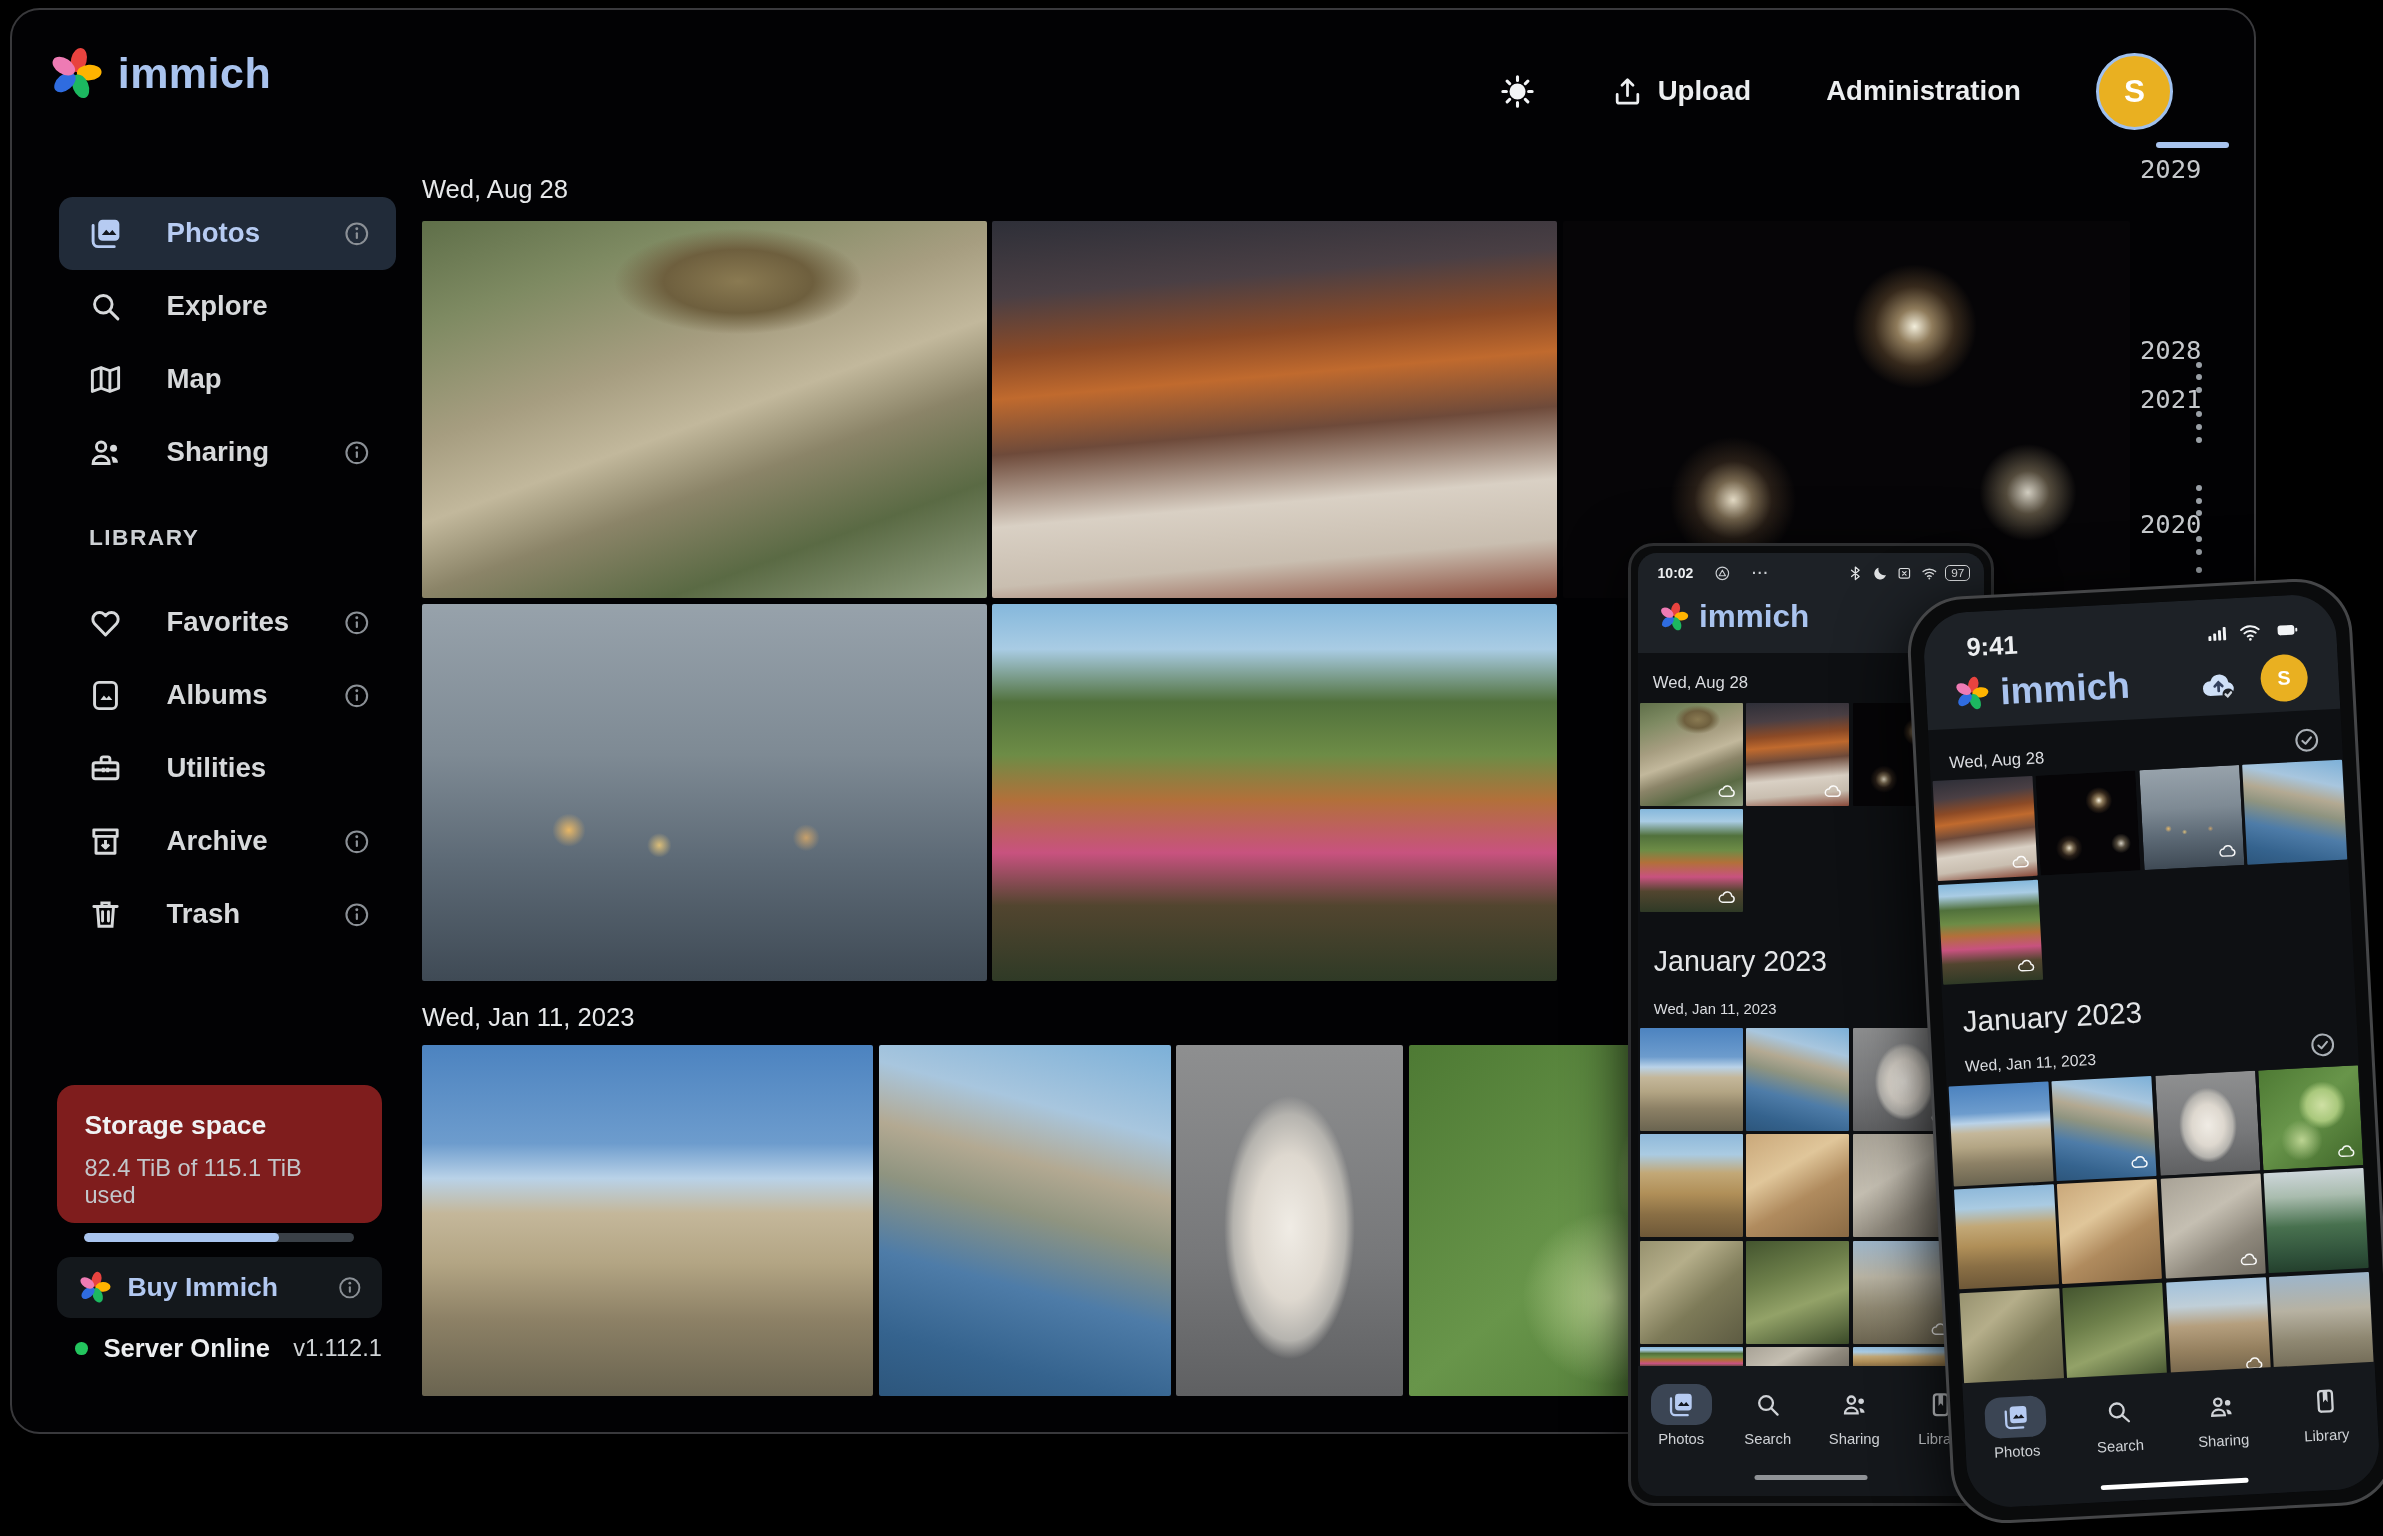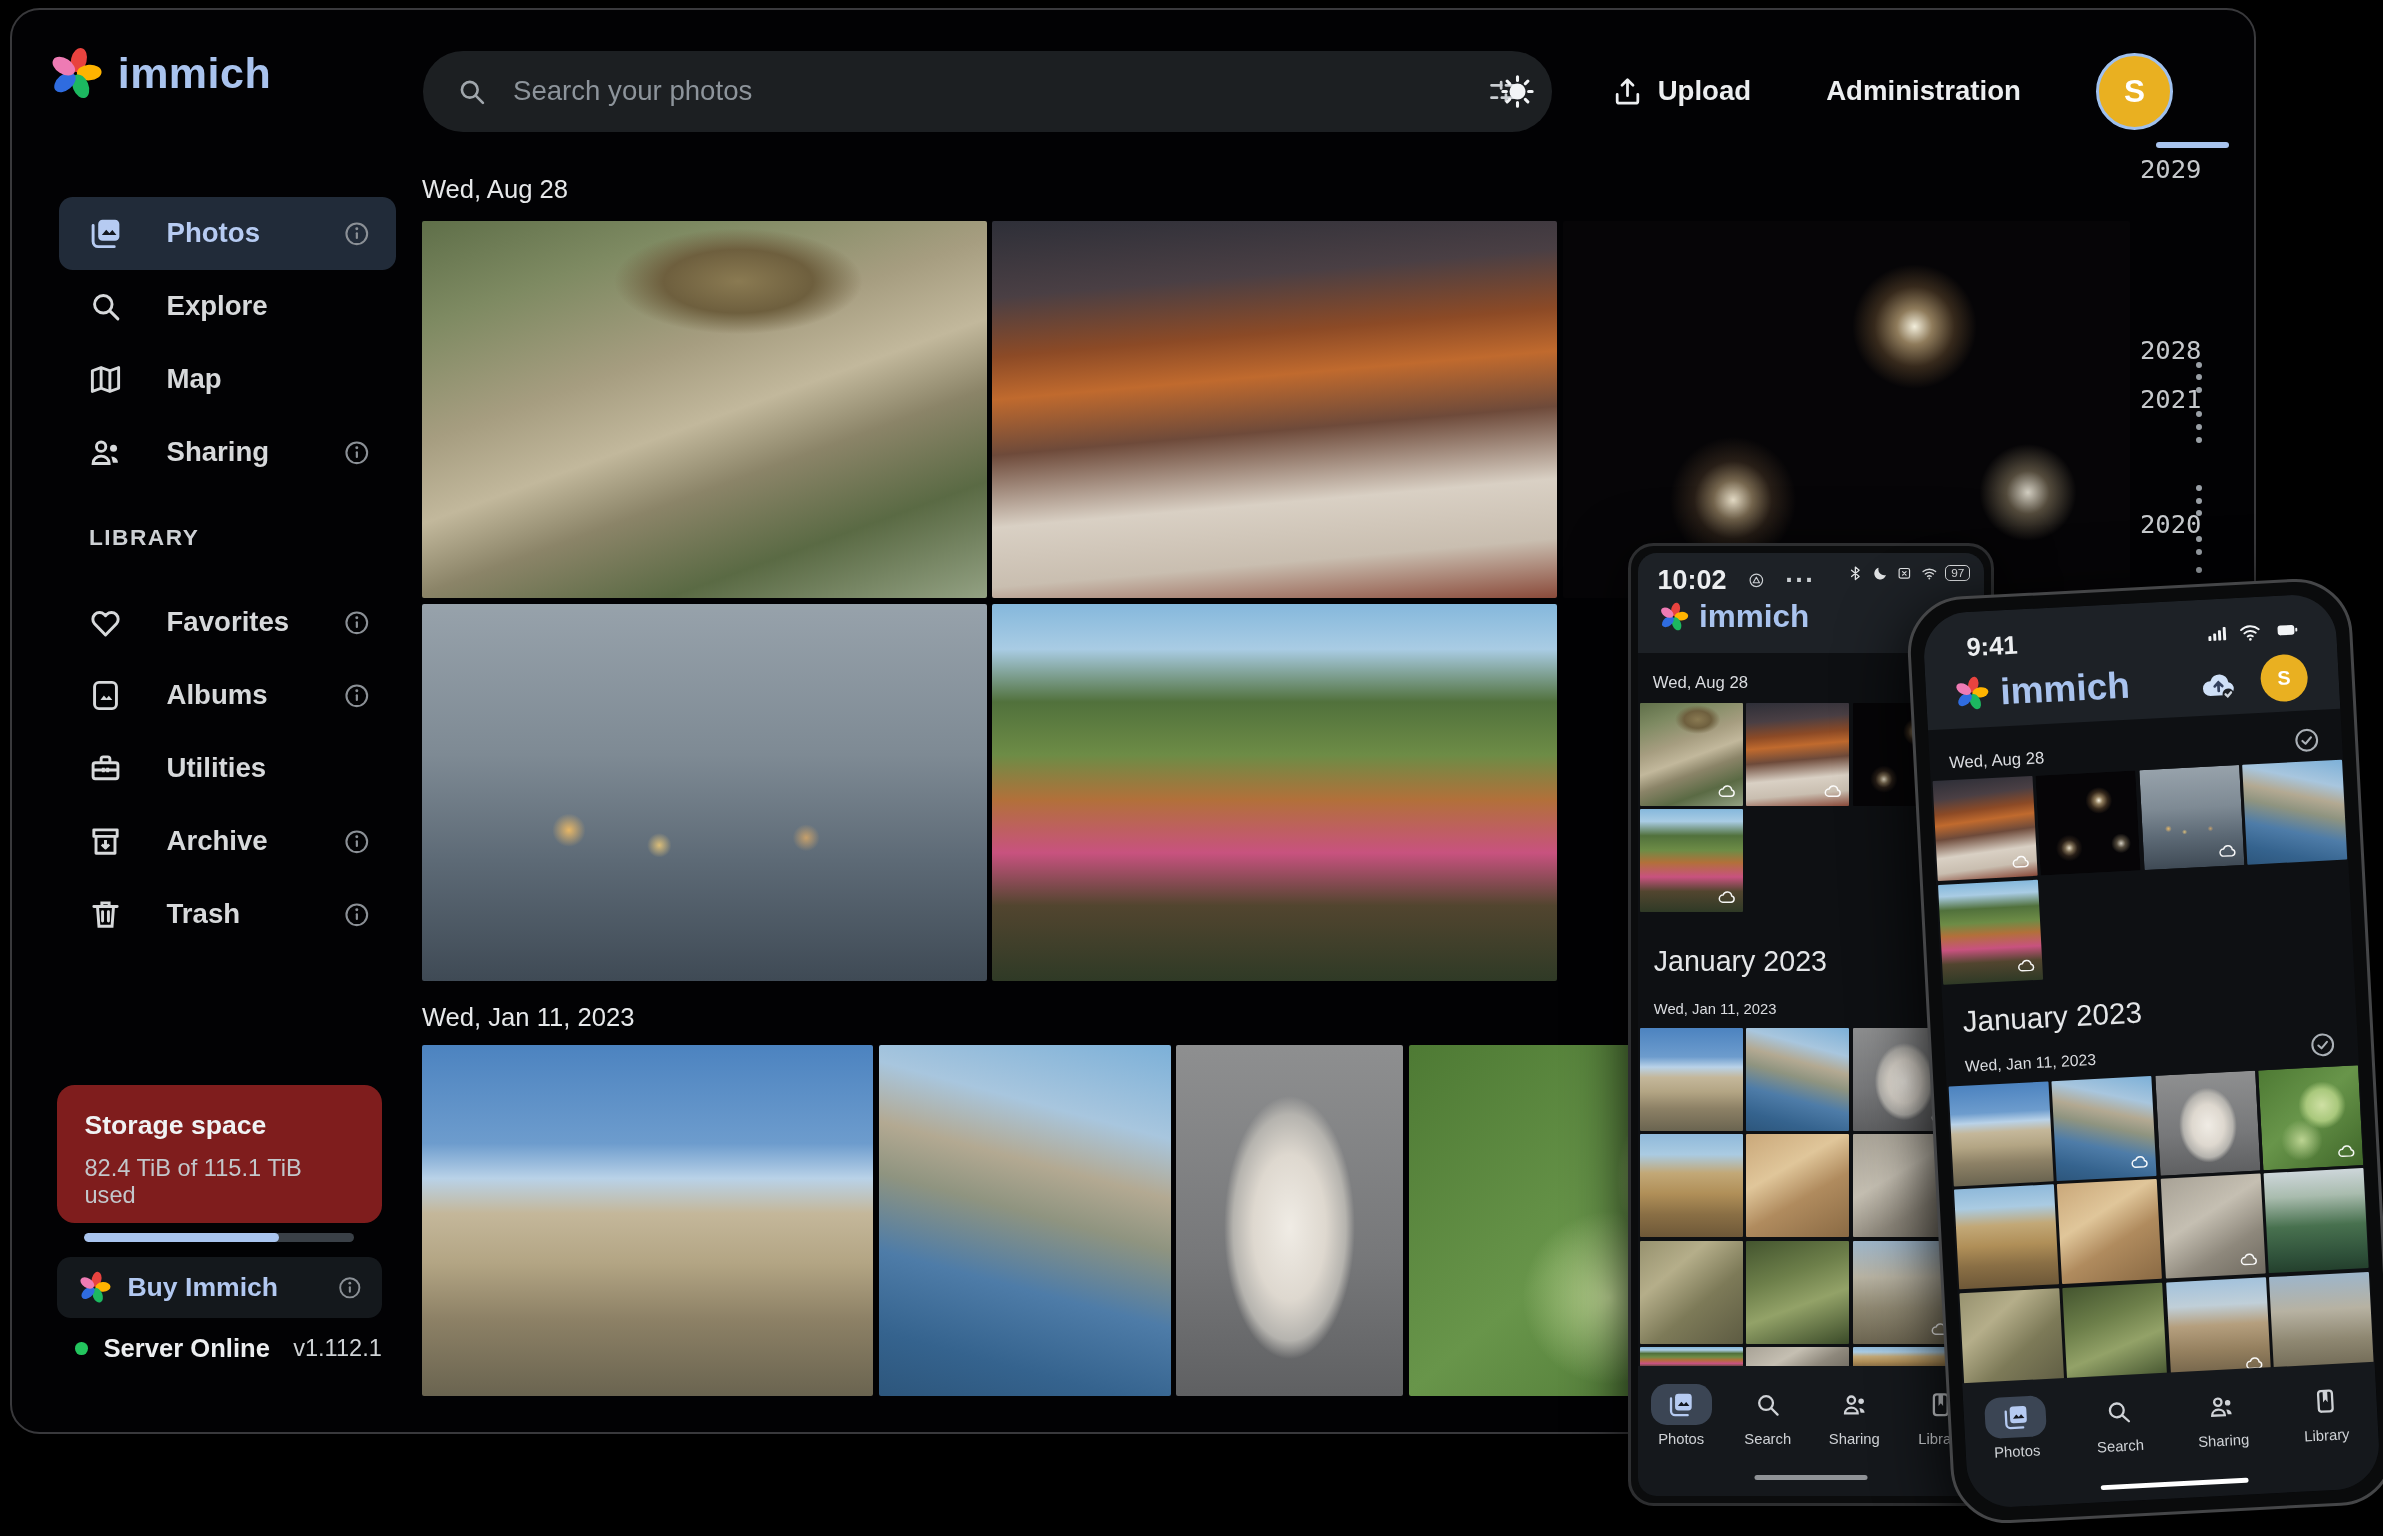--- a/index.html
+++ b/index.html
@@ -234,33 +234,20 @@
 
   <div class="brand">
     <span class="icon">
       <svg width="57" height="57" viewBox="0 0 24 24">
           <use href="#flower"></use>
         </svg>
       </span>
     <span class="brand-text">immich</span>
   </div>
 
-  <div class="searchbar">
-    <span class="icon" style="color:#a0a6ac">
-      <svg width="31.5" height="31.5" viewBox="0 0 24 24">
-          <use href="#g-search"></use>
-        </svg>
-      </span>
-    <span class="ph">Search your photos</span>
-    <span class="icon" style="color:#c9cdd1">
-      <svg width="33" height="33" viewBox="0 0 24 24">
-          <use href="#g-tune"></use>
-        </svg>
-      </span>
-  </div>
 
   <div class="topright">
     <span class="icon" style="color:#f2f4f6">
       <svg width="37" height="37" viewBox="0 0 24 24">
           <use href="#g-sun"></use>
         </svg>
       </span>
     <div class="toplink">
       <span class="icon">
         <svg width="33" height="33" viewBox="0 0 24 24">
@@ -439,21 +426,21 @@
   <div class="tl-dot" style="top:488px"></div>
   <div class="tl-dot" style="top:500px"></div>
   <div class="tl-dot" style="top:526px"></div>
   <div class="tl-dot" style="top:539px"></div>
   <div class="tl-dot" style="top:557px"></div>
 </div>
 
 <div id="tablet">
   <div class="screen">
     <div class="m-header" style="height:100px">
-      <div class="m-status" style="position:absolute;left:19.7px;top:11.8px;gap:21px;font-size:27px;font-weight:600">
+      <div class="m-status" style="position:absolute;left:19.7px;top:11.8px;gap:21px;font-size:14px;font-weight:600">
         <span>10:02</span>
         <span class="icon" style="color:#c9cdd1">
             <svg width="16.7" height="16.7" viewBox="0 0 24 24">
               <use href="#g-warn"></use>
             </svg>
           </span>
         <span style="color:#c9cdd1;letter-spacing:1px">···</span>
       </div>
       <div class="m-status" style="position:absolute;right:13.8px;top:11.8px;gap:7.9px;color:#dfe1e3">
         <span class="icon">

